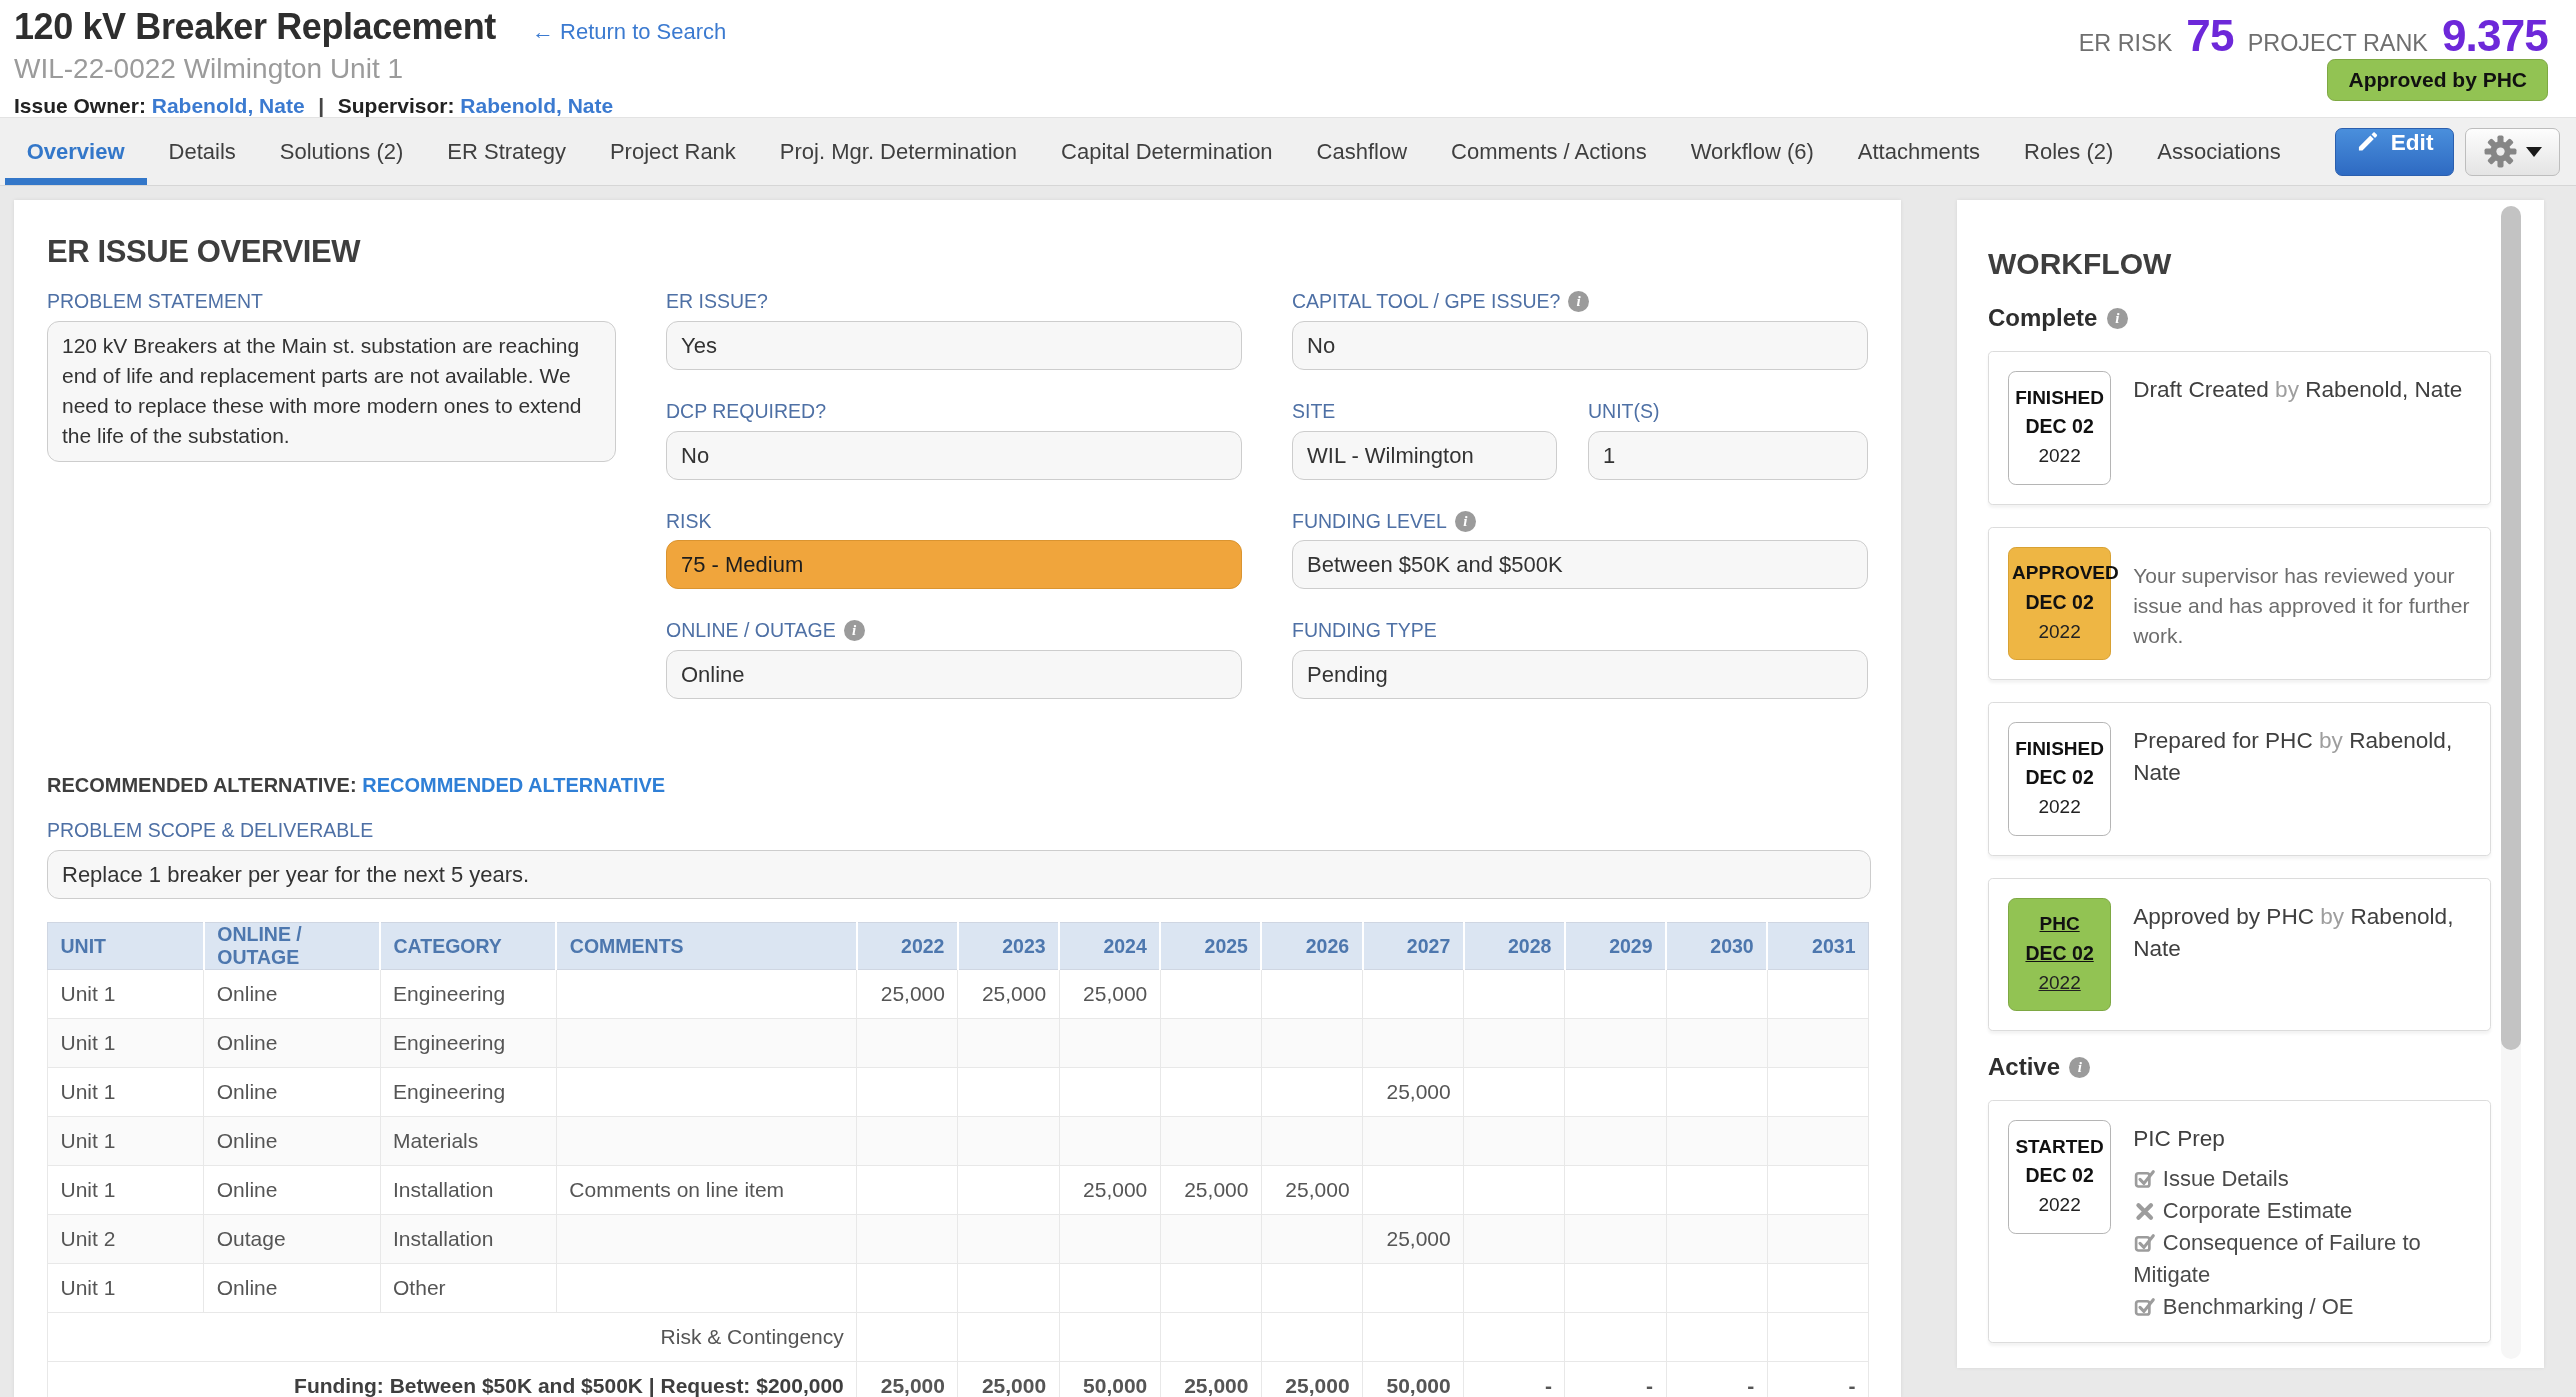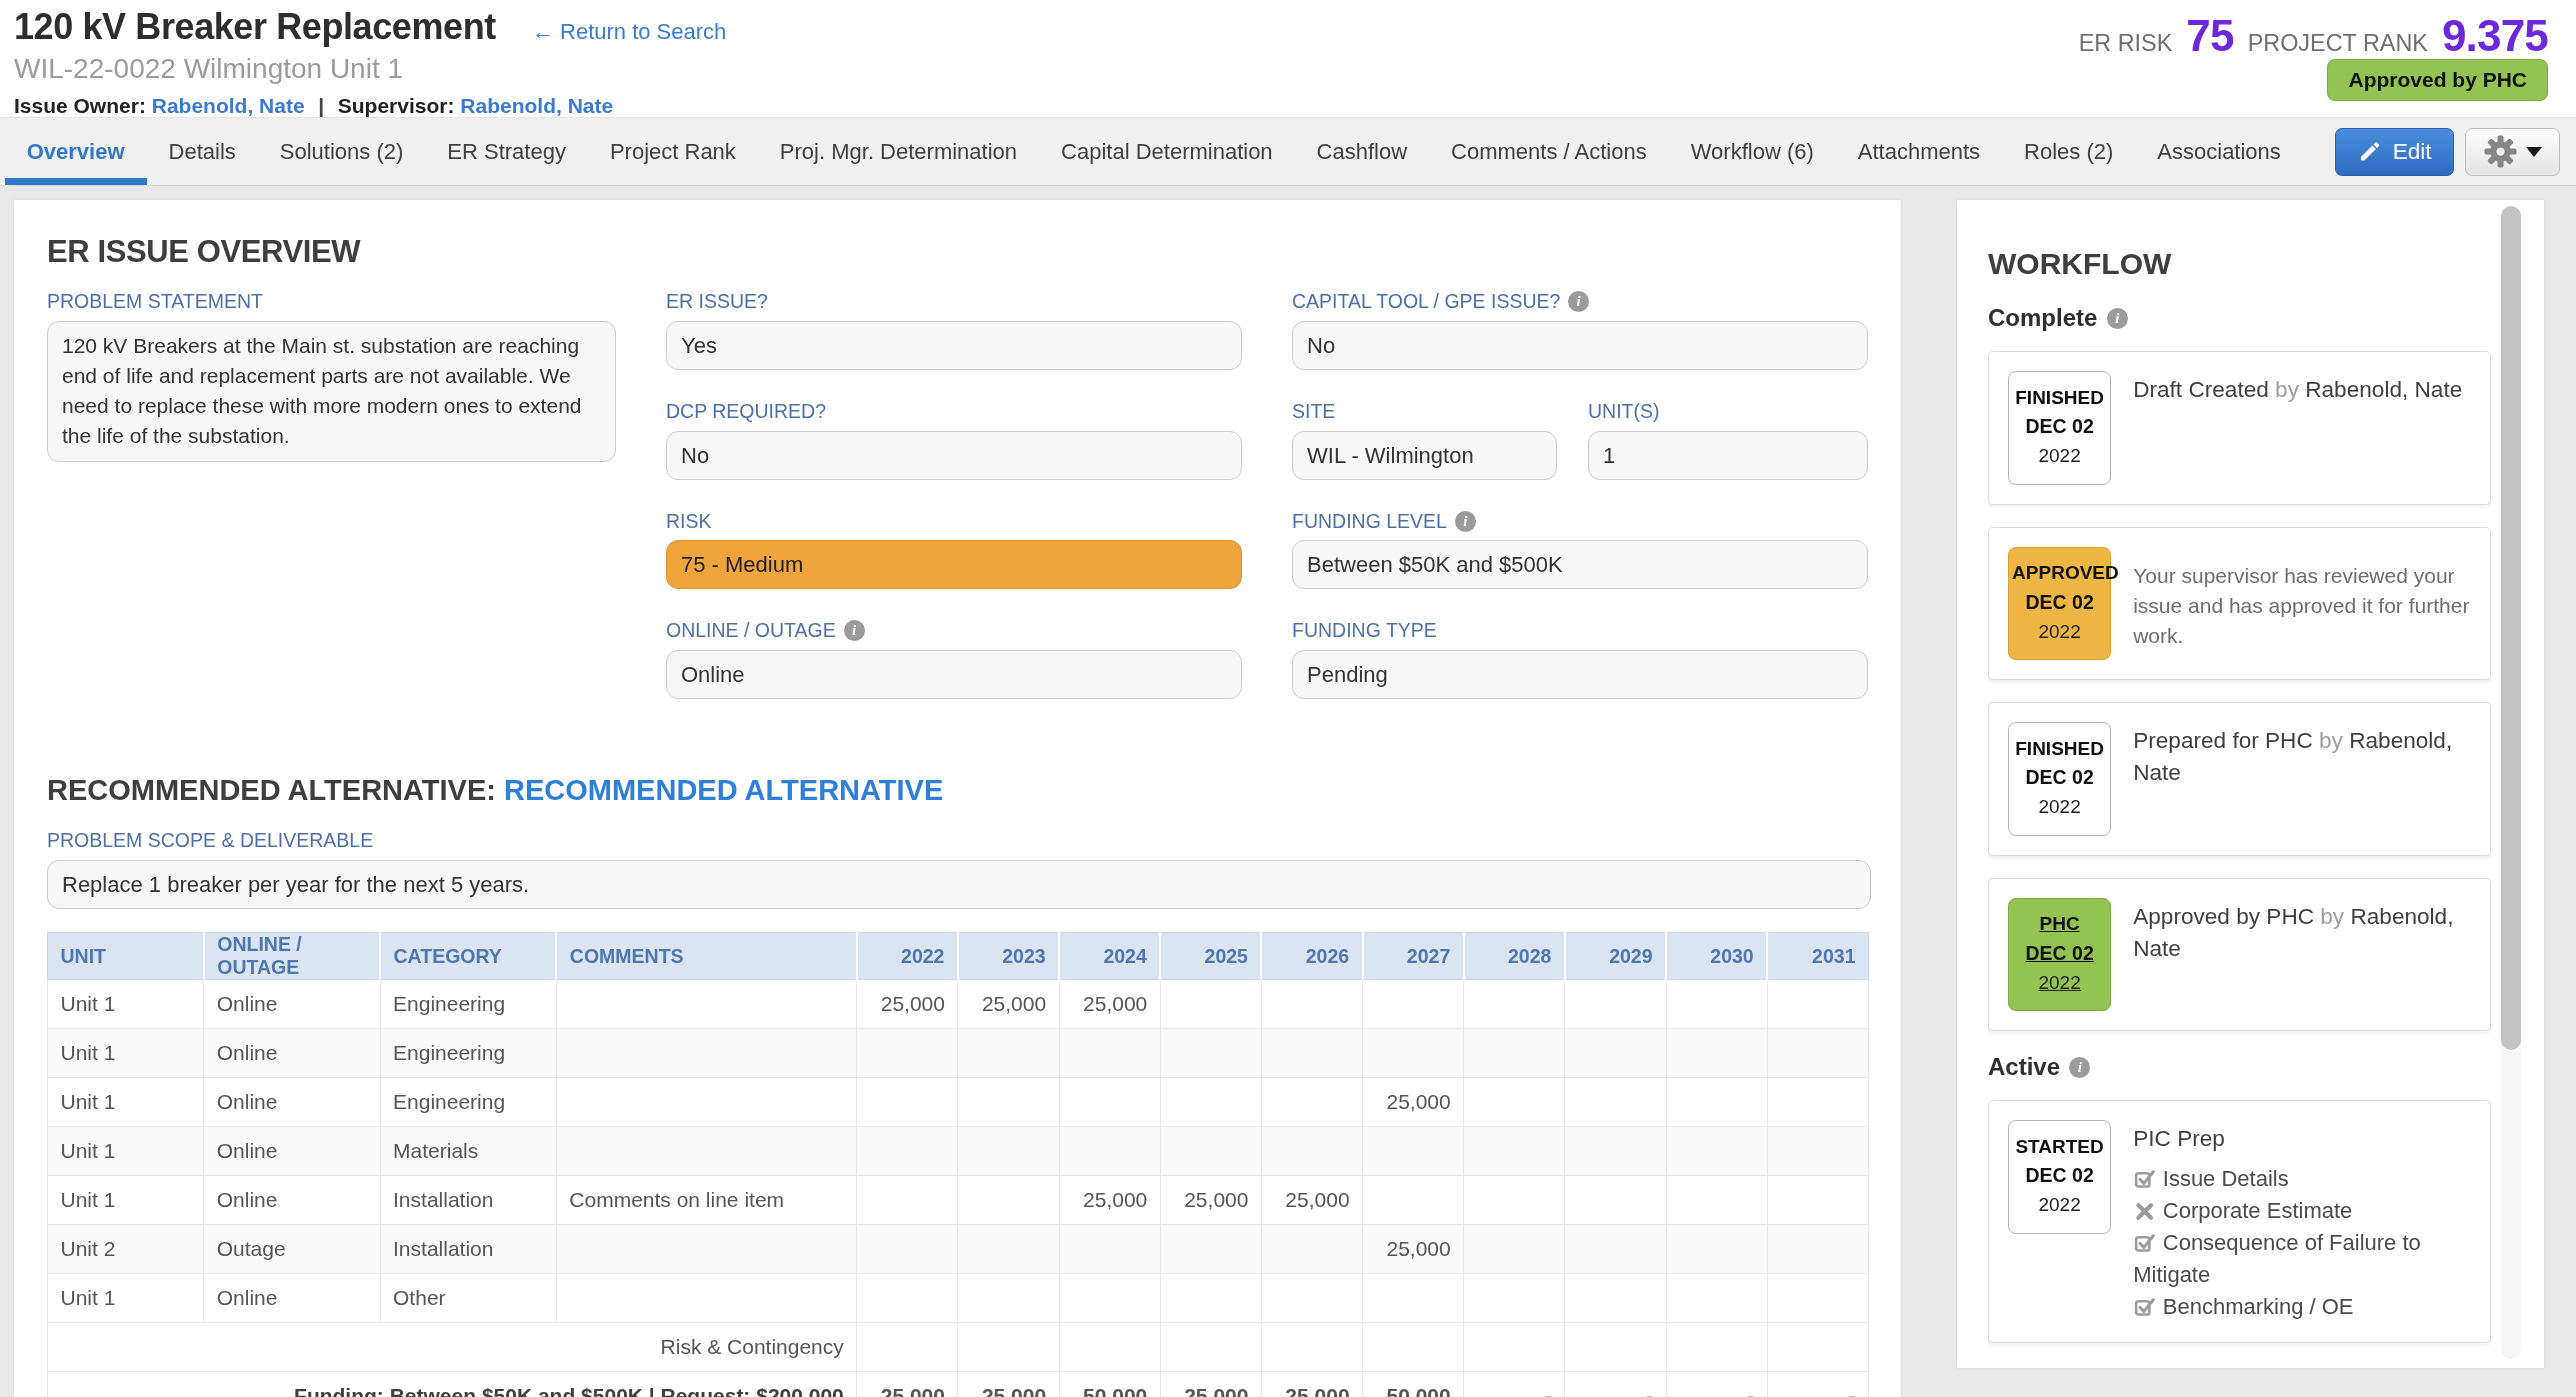--- a/index.html
+++ b/index.html
@@ -19,22 +19,22 @@
   .metric-value{font-size:44px;font-weight:700;color:#6d28d9;letter-spacing:-0.8px;}
   .phc-badge{position:absolute;top:59px;right:28px;background:#92c353;border:1.6px solid #7ea843;border-radius:7.8px;
              padding:7.8px 20px;font-size:21px;font-weight:700;color:#111;}
 
   
   .tabbar{background:#f0f0f0;border-top:1.6px solid #e3e3e3;border-bottom:1.6px solid #d6d6d6;height:67px;display:flex;align-items:stretch;padding-left:4.7px;}
   .tab{display:flex;align-items:center;padding:0 22px;font-size:22px;color:#3f3f3f;position:relative;white-space:nowrap;cursor:pointer;}
   .tab.active{color:#3377c9;font-weight:700;}
   .tab.active::after{content:'';position:absolute;left:0;right:0;bottom:0;height:7px;background:#3377c9;}
   .tab-actions{margin-left:auto;display:flex;align-items:center;gap:11px;padding-right:15.6px;}
-  .edit-btn{display:flex;align-items:center;justify-content:center;gap:11px;width:119px;height:48px;border-radius:7px;
-            background:linear-gradient(#4a8fdc,#2e6ac2);border:1.6px solid #2b5fae;color:#fff;font-size:22.6px;font-weight:400;cursor:pointer;}
+  .edit-btn{display:flex;justify-content:center;gap:11px;width:119px;height:48px;border-radius:7px;
+            background:linear-gradient(#4a8fdc,#2e6ac2);border:1.6px solid #2b5fae;color:#fff;font-size:22.6px;font-weight:700;cursor:pointer;}
   .gear-btn{display:flex;align-items:center;justify-content:center;gap:9.4px;width:95px;height:48px;border-radius:7px;
             background:linear-gradient(#fdfdfd,#e4e4e4);border:1.6px solid #bdbdbd;cursor:pointer;}
   .caret{width:0;height:0;border-left:8.6px solid transparent;border-right:8.6px solid transparent;border-top:10px solid #1a1a1a;}
 
   
   .content{display:flex;align-items:flex-start;gap:56px;padding:14px 0 0 14px;}
   .panel{background:#fff;box-shadow:0 0 3.9px rgba(0,0,0,0.08);}
   .main-panel{width:1887px;height:1198px;padding:34px 0 0 33px;box-sizing:border-box;overflow:hidden;}
   .sidebar{width:587px;height:1168px;padding:33px 0 0 31px;box-sizing:border-box;position:relative;overflow:hidden;}
 
@@ -47,21 +47,21 @@
   .f-box.area{height:auto;line-height:30px;padding:9.4px 14px;font-size:21px;min-height:119px;}
   .f-box.risk{background:#f0a53c;border-color:#da9430;color:#1d1d1d;}
   .field{margin-bottom:30px;}
   .ov-grid{display:flex;gap:50px;width:1822px;}
   .col{width:576px;flex:none;}
   .col.first{width:569px;}
   .duo{display:flex;gap:31px;}
   .duo .site{width:265px;flex:none;}
   .duo .units{flex:1;}
 
-  .rec-heading{font-size:29px;font-weight:700;color:#3e3e3e;margin:45px 9px 22px 0;}
+  .rec-heading{font-size:20px;font-weight:700;color:#3e3e3e;margin:45px 9px 22px 0;}
   .rec-heading a{color:#2f7fd6;cursor:pointer;text-decoration:none;}
 
   
   table.alt{border-collapse:collapse;table-layout:fixed;width:1822px;margin-top:23.4px;font-size:21px;color:#555;}
   table.alt th{background:#dbe5f2;color:#4d77ae;font-weight:600;font-size:19.5px;height:44px;text-align:left;
                padding:0 12.5px;border-right:2.3px solid #fff;border-top:1.6px solid #cfd6e2;border-bottom:1.6px solid #cfd6e2;}
   table.alt th:first-child{border-left:1.6px solid #cfd6e2;}
   table.alt th:last-child{border-right:1.6px solid #cfd6e2;}
   table.alt th.num{text-align:right;}
   table.alt td{border:1.6px solid #e8e8e8;height:48px;padding:0 12.5px;background:#fff;}

